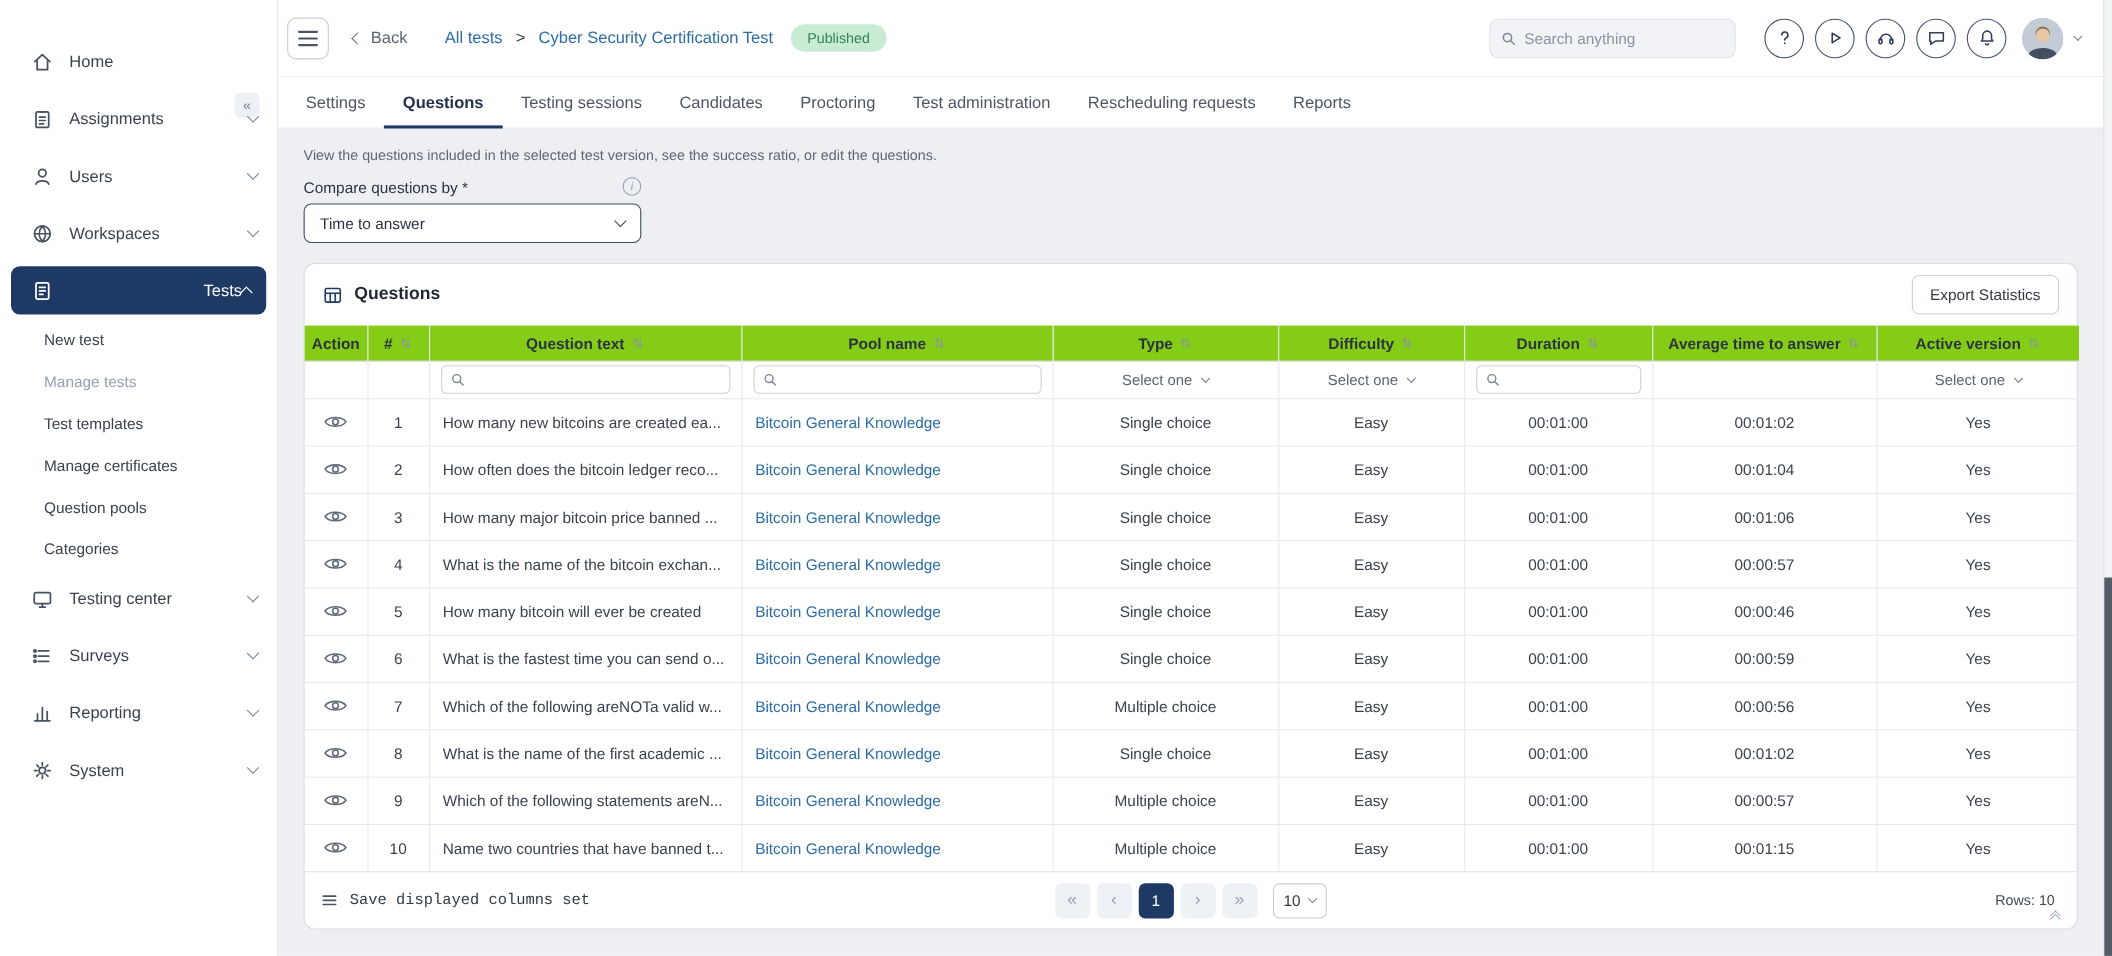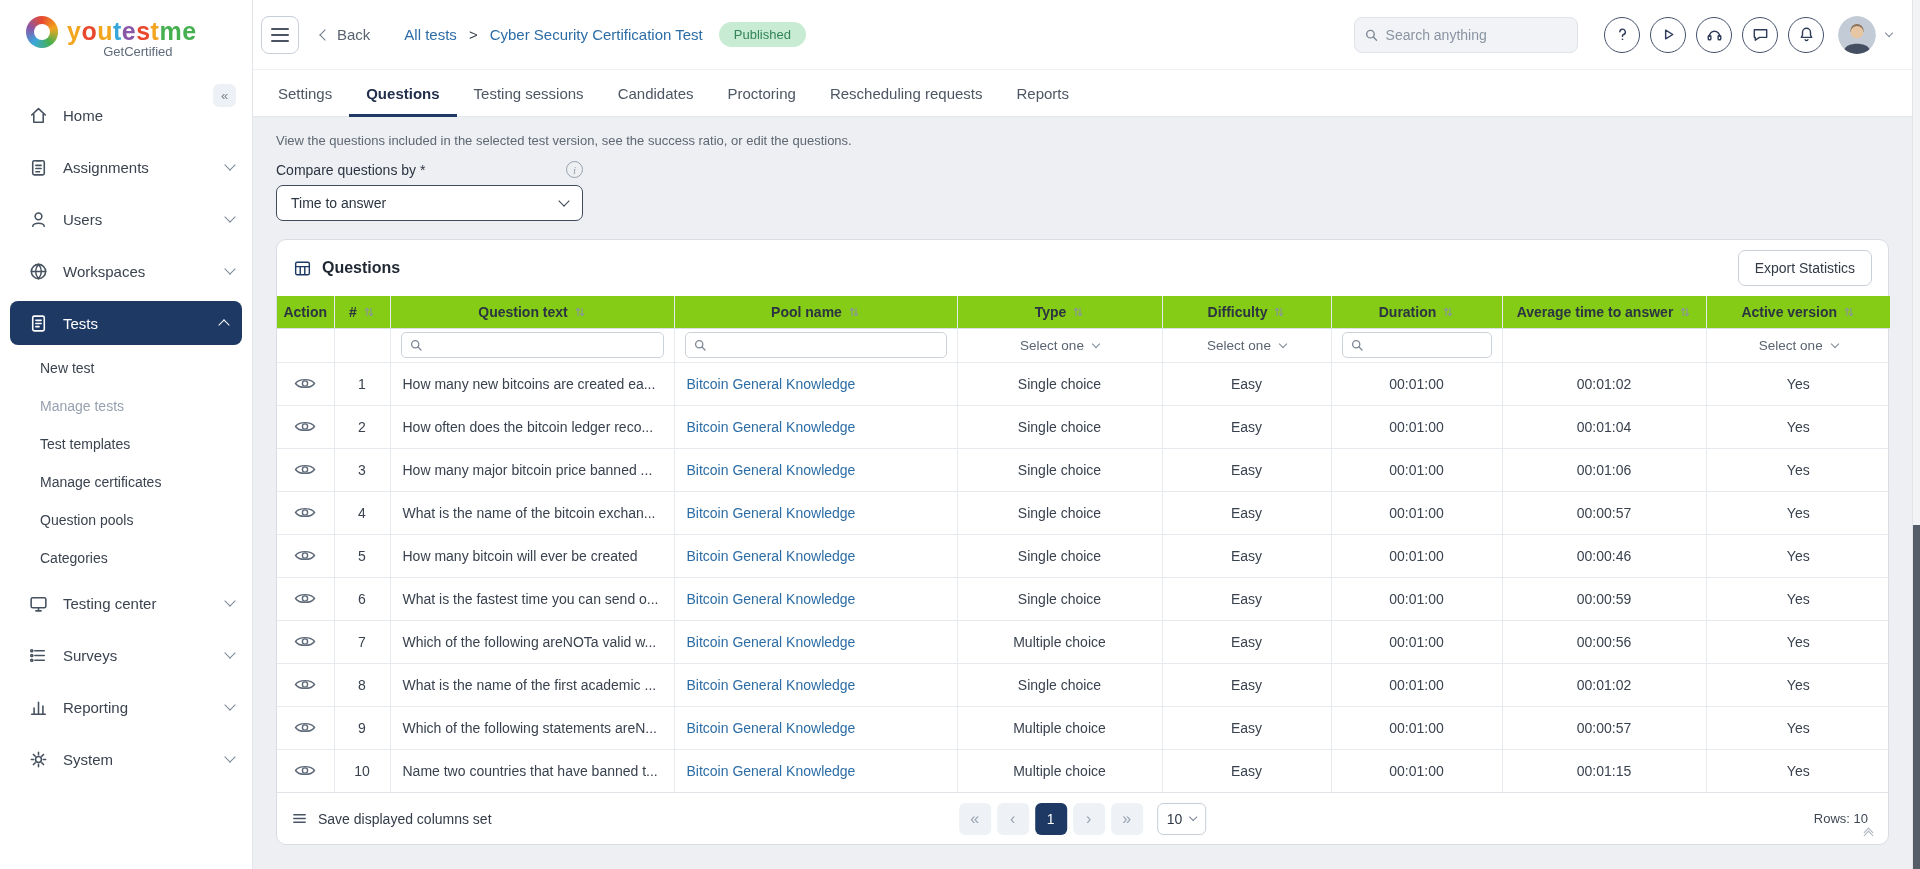--- a/index.html
+++ b/index.html
@@ -14,21 +14,21 @@
     background:conic-gradient(#e8492e,#f2a51f,#46b050,#3aa7dc,#8a57a8,#e8492e);position:relative;}
   .logo-mark::after{content:"";position:absolute;inset:8px;background:#fff;border-radius:50%;}
   .wordmark{font-size:25px;font-weight:bold;letter-spacing:.5px;line-height:30px;}
   .tagline{font-size:13px;color:#5e6b7a;text-align:right;padding:0 24px 0 0;margin-top:-2px;}
   .collapse-btn{position:absolute;top:84px;right:16px;width:23px;height:23px;border:0;border-radius:6px;
     background:#edf0f4;color:#77828f;font-size:13px;cursor:pointer;line-height:1;font-family:inherit;}
   .nav{padding-top:30px;}
   .nav-item{display:flex;align-items:center;height:52px;padding:0 18px 0 28px;cursor:pointer;color:#3a434f;}
   .nav-item .icon{width:21px;height:21px;margin-right:14px;color:#46525f;}
   .nav-label{font-size:15px;flex:1;}
-  .nav-item.active{background:#1e3a64;color:#fff;border-radius:8px;margin:4px 10px;height:44px;padding:0 14px 0 18px;}
+  .nav-item.active{background:#1e3a64;color:#fff;border-radius:8px;margin:4px 10px;height:44px;padding:0 14px 0 18px;text-align:right;}
   .nav-item.active .icon{color:#fff;}
   .nav-item.active .chev{border-color:#fff;}
   .nav-sub{height:38px;display:flex;align-items:center;padding-left:40px;font-size:14px;color:#3a434f;cursor:pointer;}
   .nav-sub.current{color:#97a1af;}
   .chev{width:8px;height:8px;border-right:1.7px solid #7c8795;border-bottom:1.7px solid #7c8795;
     transform:rotate(45deg);margin-top:-4px;flex:none;}
   .chev.up{transform:rotate(225deg);margin-top:4px;}
   .chev.sm{width:6px;height:6px;border-width:1.5px;margin-top:-3px;}
   .chev.dk{border-color:#3c4656;}
 
@@ -93,21 +93,21 @@
   .f-search .icon{width:12px;height:12px;color:#7d8795;flex:none;}
   .f-search input{border:0;outline:none;width:100%;font-size:13px;font-family:inherit;color:#3c4552;background:transparent;}
   .f-select{display:flex;align-items:center;justify-content:center;gap:9px;font-size:13.5px;color:#5a6472;cursor:pointer;}
   tbody.rows td{height:43px;font-size:14px;color:#39424e;text-align:center;overflow:hidden;white-space:nowrap;}
   tbody.rows td.al{text-align:left;padding:0 12px;text-overflow:ellipsis;}
   .pool-link{color:#2c6da6;cursor:pointer;text-decoration:none;}
   .eye-btn{background:none;border:0;cursor:pointer;width:100%;height:100%;display:flex;align-items:center;justify-content:center;color:#5e6a79;}
   .eye-btn .icon{width:22px;height:15px;}
 
   .card-foot{height:52px;border-top:1px solid #dfe3e8;display:flex;align-items:center;padding:0 14px;position:relative;}
-  .save-cols{display:flex;align-items:center;gap:10px;font-size:14px;color:#333c48;cursor:pointer;}
+  .save-cols{display:flex;align-items:center;gap:10px;font-size:14px;color:#333c48;cursor:pointer;font-family:Liberation Mono, monospace;}
   .save-cols .icon{width:17px;height:17px;color:#4a5463;}
   .pager{position:absolute;left:50%;transform:translateX(-50%);display:flex;align-items:center;gap:6px;}
   .pg-btn{width:32px;height:32px;border-radius:6px;background:#eef1f5;color:#9aa4b2;border:0;cursor:pointer;
     display:flex;align-items:center;justify-content:center;font-size:16px;font-family:inherit;}
   .pg-btn.active{background:#1e3a64;color:#fff;font-size:14px;}
   .rpp{margin-left:8px;height:32px;min-width:48px;border:1px solid #c7ced6;border-radius:6px;background:#fff;
     display:flex;align-items:center;justify-content:center;gap:8px;font-size:14px;color:#2f3844;cursor:pointer;padding:0 9px;}
   .rows-total{margin-left:auto;font-size:13px;color:#3f4754;margin-right:6px;}
   .scroll-top{position:absolute;right:8px;bottom:0px;width:24px;height:20px;background:none;border:0;cursor:pointer;
     display:flex;flex-direction:column;align-items:center;justify-content:center;}
@@ -117,27 +117,20 @@
   
   .win-scrollbar{position:absolute;right:0;top:0;width:8px;height:869px;background:#f2f3f5;border-left:1px solid #e3e4e8;}
   .win-thumb{position:absolute;left:0;top:525px;width:7px;height:344px;background:#555d68;}
 </style>
 </head>
 <body>
 
 <div class="app">
 
   <aside class="sidebar">
-    <div class="logo-row">
-      <span class="logo-mark"></span>
-      <div>
-        <div class="wordmark"><span style="color:#f2a51f">y</span><span style="color:#e8492e">o</span><span style="color:#f2a51f">u</span><span style="color:#3aa7dc">t</span><span style="color:#8a57a8">e</span><span style="color:#e8492e">s</span><span style="color:#f2a51f">t</span><span style="color:#46b050">m</span><span style="color:#46b050">e</span></div>
-        <div class="tagline">GetCertified</div>
-      </div>
-    </div>
     <button class="collapse-btn">«</button>
     <nav class="nav" id="sidebar-nav">
         <div class="nav-item">
           <span class="icon" style="width:21px;height:21px;">
             <svg viewBox="0 0 20 20" fill="none" stroke="currentColor" stroke-width="1.5" stroke-linecap="round" stroke-linejoin="round">
               <path d="M3.5 9.5L10 3.5l6.5 6M5.5 8.8v7.7h9V8.8"></path>
             </svg>
           </span>
           <span class="nav-label">Home</span>
         </div>
@@ -311,20 +304,21 @@
       </span>
       <span class="chev sm"></span>
     </header>
 
     <nav class="tabs" id="tab-bar">
         <div class="tab">Settings</div>
         <div class="tab active">Questions</div>
         <div class="tab">Testing sessions</div>
         <div class="tab">Candidates</div>
         <div class="tab">Proctoring</div>
+        <div class="tab">Test administration</div>
         <div class="tab">Rescheduling requests</div>
         <div class="tab">Reports</div>
       </nav>
 
     <section class="content">
       <p class="desc">View the questions included in the selected test version, see the success ratio, or edit the questions.</p>
 
       <div class="compare">
         <div class="compare-row">
           <label class="compare-label">Compare questions by *</label>

